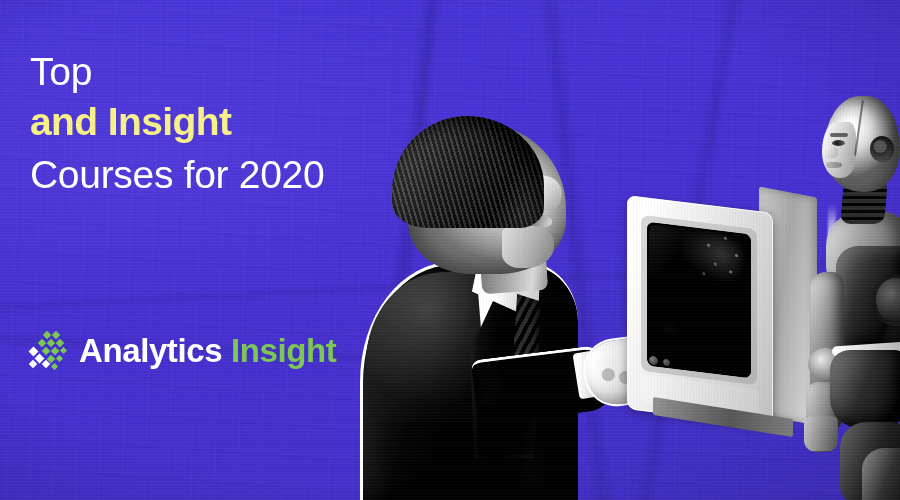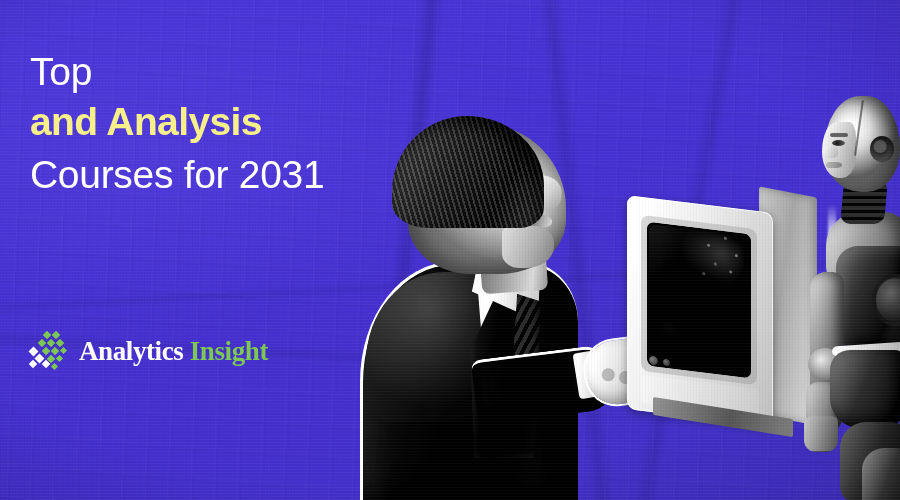--- a/index.html
+++ b/index.html
@@ -91,25 +91,24 @@
     position: absolute;
     left: 28px;
     top: 330px;
     z-index: 40;
     display: flex;
     align-items: center;
     gap: 11px;
   }
   .logo-mark { width: 40px; height: 42px; display: block; }
   .logo-words {
-    font-size: 27px;
+    font-size: 33px;
     font-weight: 700;
     letter-spacing: -0.4px;
     white-space: nowrap;
-    font-family: Liberation Serif, serif;
   }
   .logo-a { color: #ffffff; }
   .logo-i { color: #7dc855; }
 
   
   .photo-layer { position: absolute; inset: 0; z-index: 20; }
 
   .gray { filter: grayscale(1) contrast(1.22) brightness(1.02); }
 
   
@@ -670,22 +669,22 @@
       <div class="r-thigh"></div>
       <div class="r-thigh2"></div>
     </div>
 
   </div>
 
   <div class="grain"></div>
 
   <div class="headline">
     <span class="hl-line hl-top">Top</span>
-    <span class="hl-line hl-em">and Analysis</span>
-    <span class="hl-line hl-last">Courses for 2031</span>
+    <span class="hl-line hl-em">and Insight</span>
+    <span class="hl-line hl-last">Courses for 2020</span>
   </div>
 
   <div class="logo">
     <svg class="logo-mark" viewBox="0 0 40 42">
       <g fill="#7dc855">
 
         <rect x="16" y="2" width="6" height="6" transform="rotate(45 19 5)"></rect>
         <rect x="25" y="2" width="6" height="6" transform="rotate(45 28 5)"></rect>
 
         <rect x="11" y="10" width="6" height="6" transform="rotate(45 14 13)"></rect>

